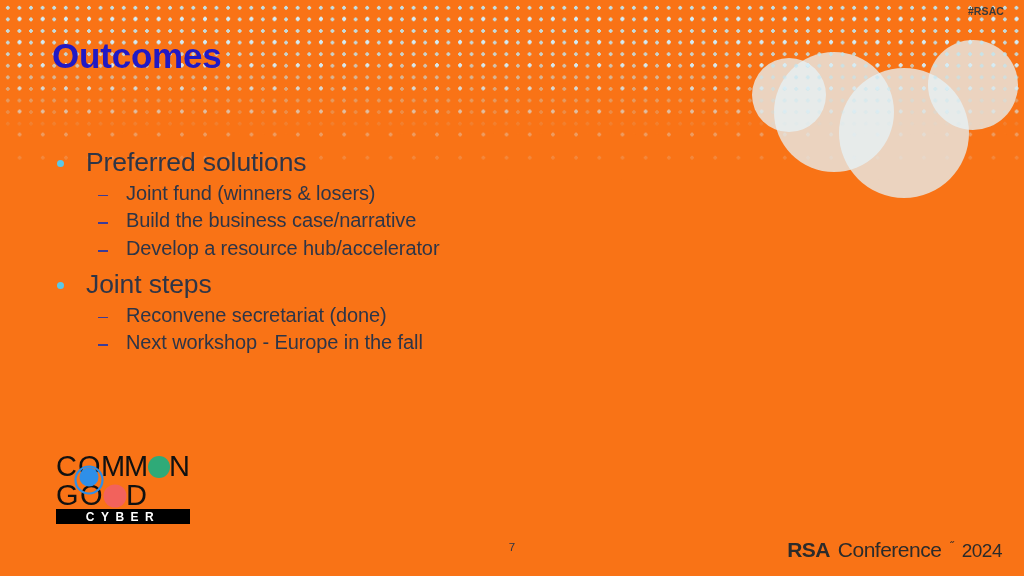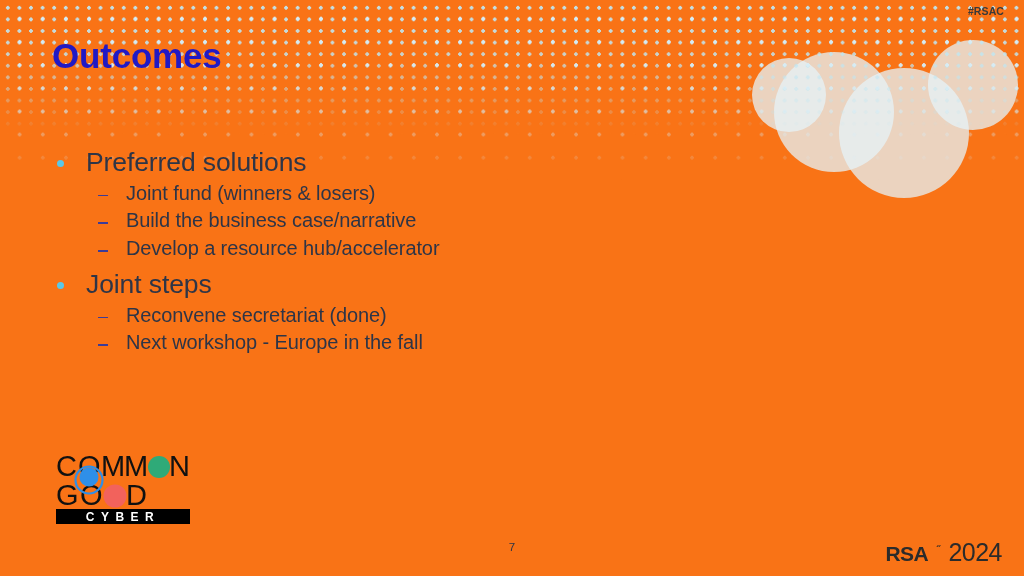--- a/index.html
+++ b/index.html
@@ -160,21 +160,21 @@
     letter-spacing: -0.5px;
   }
   .rsa-logo .rsa-tick {
     font-size: 10px;
     font-weight: 700;
     position: relative;
     top: -8px;
     margin: 0 0px 0 1px;
   }
   .rsa-logo .rsa-year {
-    font-size: 25px;
+    font-size: 19px;
     font-weight: 300;
     letter-spacing: -0.5px;
   }
 </style>
 </head>
 <body>
 
 <div class="slide">
 
   <div class="bg-circles">
@@ -257,17 +257,18 @@
 
       <rect x="0" y="59" width="134" height="15" fill="#000000"></rect>
       <text x="67" y="71" text-anchor="middle" font-family="Liberation Sans, sans-serif" font-size="12" font-weight="700" letter-spacing="6.5" fill="#ffffff">CYBER</text>
     </svg>
   </div>
 
   <div class="page-num">7</div>
 
   <div class="rsa-logo">
     <span class="rsa-mark">RSA</span>
+      <span class="rsa-word">Conference</span>
       <span class="rsa-tick">˝</span>
       <span class="rsa-year">2024</span>
   </div>
 
 </div>
 
 </body></html>

